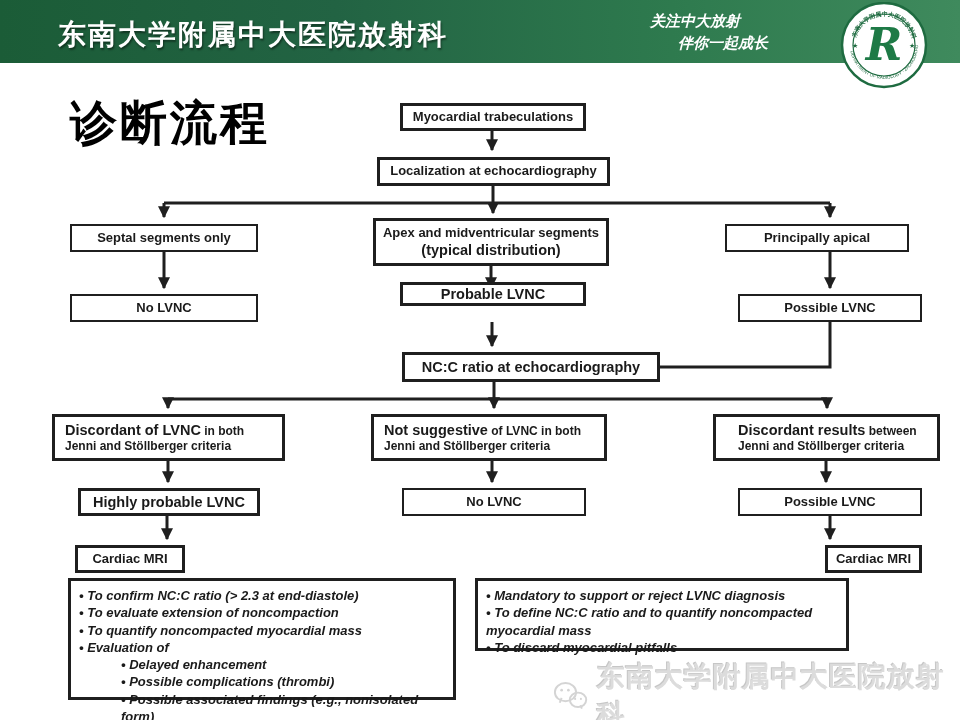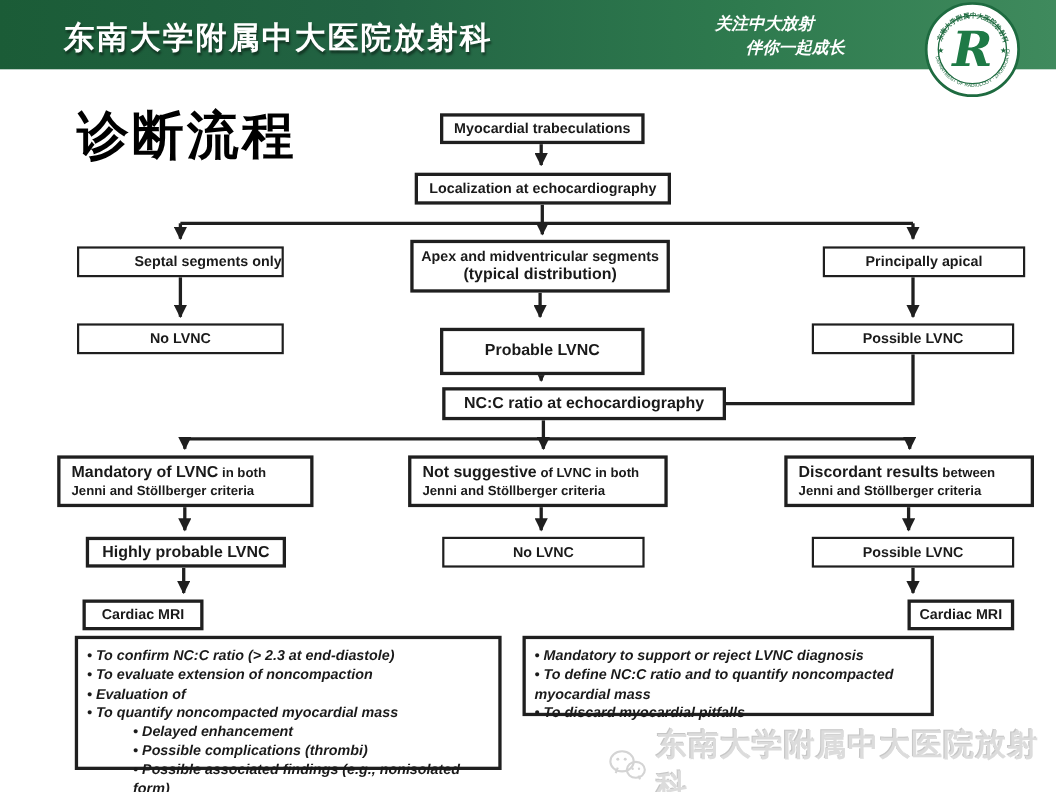--- a/index.html
+++ b/index.html
@@ -121,60 +121,60 @@
   </svg>
 
   <div class="box thick" style="left:400px;top:103px;width:186px;height:28px;">
     <span>Myocardial trabeculations</span>
   </div>
 
   <div class="box thick" style="left:377px;top:157px;width:233px;height:29px;">
     <span>Localization at echocardiography</span>
   </div>
 
-  <div class="box" style="left:70px;top:224px;width:188px;height:28px;align-items:flex-end;">
+  <div class="box" style="left:70px;top:224px;width:188px;height:28px;">
     <span>Septal segments only</span>
   </div>
 
   <div class="box thick" style="left:373px;top:218px;width:236px;height:48px;">
     <span>Apex and midventricular segments</span>
     <span class="big">(typical distribution)</span>
   </div>
 
-  <div class="box" style="left:748px;top:224px;width:184px;height:28px;">
+  <div class="box" style="left:725px;top:224px;width:184px;height:28px;">
     <span>Principally apical</span>
   </div>
 
   <div class="box" style="left:70px;top:294px;width:188px;height:28px;">
     <span>No LVNC</span>
   </div>
 
-  <div class="box thick" style="left:400px;top:298px;width:186px;height:43px;">
+  <div class="box thick" style="left:400px;top:282px;width:186px;height:24px;">
     <span class="big">Probable LVNC</span>
   </div>
 
   <div class="box" style="left:738px;top:294px;width:184px;height:28px;">
     <span>Possible LVNC</span>
   </div>
 
   <div class="box thick" style="left:365px;top:352px;width:258px;height:30px;margin-left:37px;">
     <span class="big">NC:C ratio at echocardiography</span>
   </div>
 
   <div class="box thick" style="left:52px;top:414px;width:233px;height:47px;align-items:flex-start;padding-left:10px;text-align:left;">
-    <span><span class="big">Mandatory of LVNC</span><span class="small"> in both</span></span>
+    <span><span class="big">Discordant of LVNC</span><span class="small"> in both</span></span>
     <span class="small">Jenni and Stöllberger criteria</span>
   </div>
 
   <div class="box thick" style="left:371px;top:414px;width:236px;height:47px;align-items:flex-start;padding-left:10px;text-align:left;">
     <span><span class="big">Not suggestive</span><span class="small"> of LVNC in both</span></span>
     <span class="small">Jenni and Stöllberger criteria</span>
   </div>
 
-  <div class="box thick" style="left:713px;top:414px;width:227px;height:47px;align-items:flex-start;padding-left:10px;text-align:left;">
+  <div class="box thick" style="left:713px;top:414px;width:227px;height:47px;align-items:flex-start;padding-left:22px;text-align:left;">
     <span><span class="big">Discordant results</span><span class="small"> between</span></span>
     <span class="small">Jenni and Stöllberger criteria</span>
   </div>
 
   <div class="box thick" style="left:78px;top:488px;width:182px;height:28px;">
     <span class="big">Highly probable LVNC</span>
   </div>
 
   <div class="box" style="left:402px;top:488px;width:184px;height:28px;">
     <span>No LVNC</span>
@@ -189,22 +189,22 @@
   </div>
 
   <div class="box thick" style="left:825px;top:545px;width:97px;height:28px;">
     <span>Cardiac MRI</span>
   </div>
 
   <div class="notes" style="left:68px;top:578px;width:388px;height:122px;">
     <ul>
       <li>To confirm NC:C ratio (&gt; 2.3 at end-diastole)</li>
       <li>To evaluate extension of noncompaction</li>
+      <li>To quantify noncompacted myocardial mass</li>
       <li>Evaluation of</li>
-      <li>To quantify noncompacted myocardial mass</li>
       <li class="sub">Delayed enhancement</li>
       <li class="sub">Possible complications (thrombi)</li>
       <li class="sub">Possible associated findings (e.g., nonisolated form)</li>
     </ul>
   </div>
 
   <div class="notes" style="left:475px;top:578px;width:374px;height:73px;">
     <ul>
       <li>Mandatory to support or reject LVNC diagnosis</li>
       <li>To define NC:C ratio and to quantify noncompacted myocardial mass</li>

